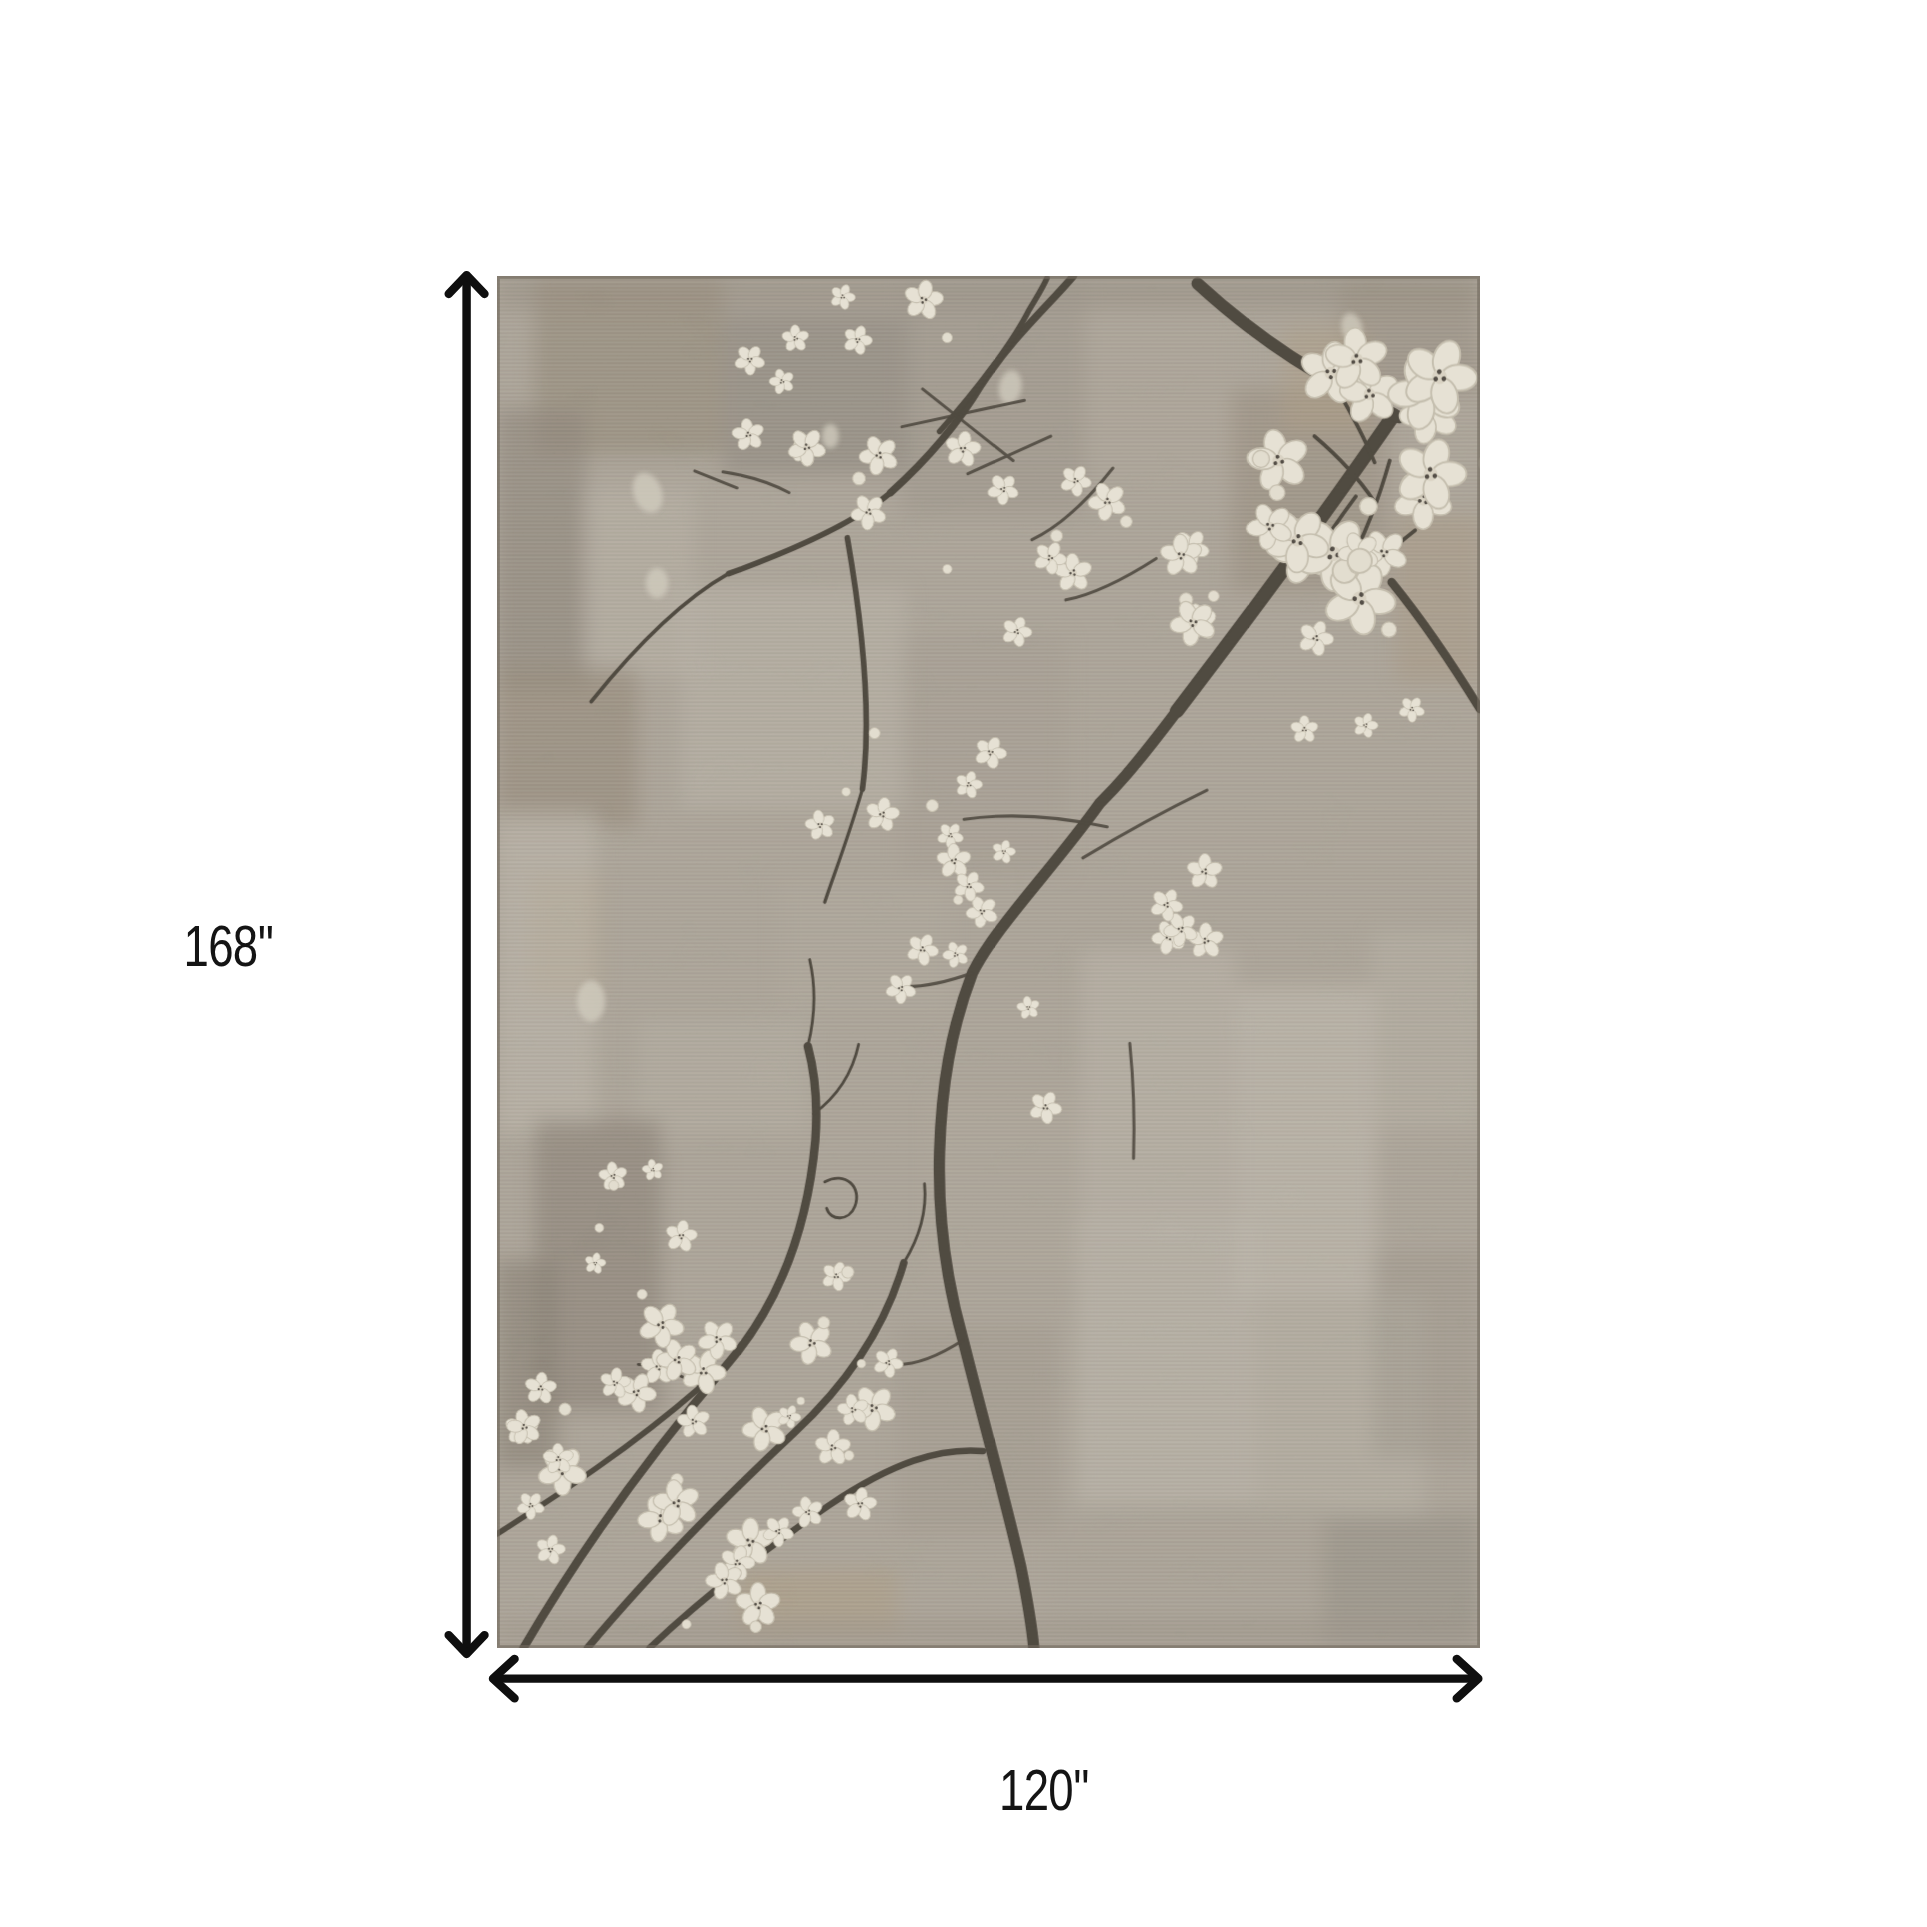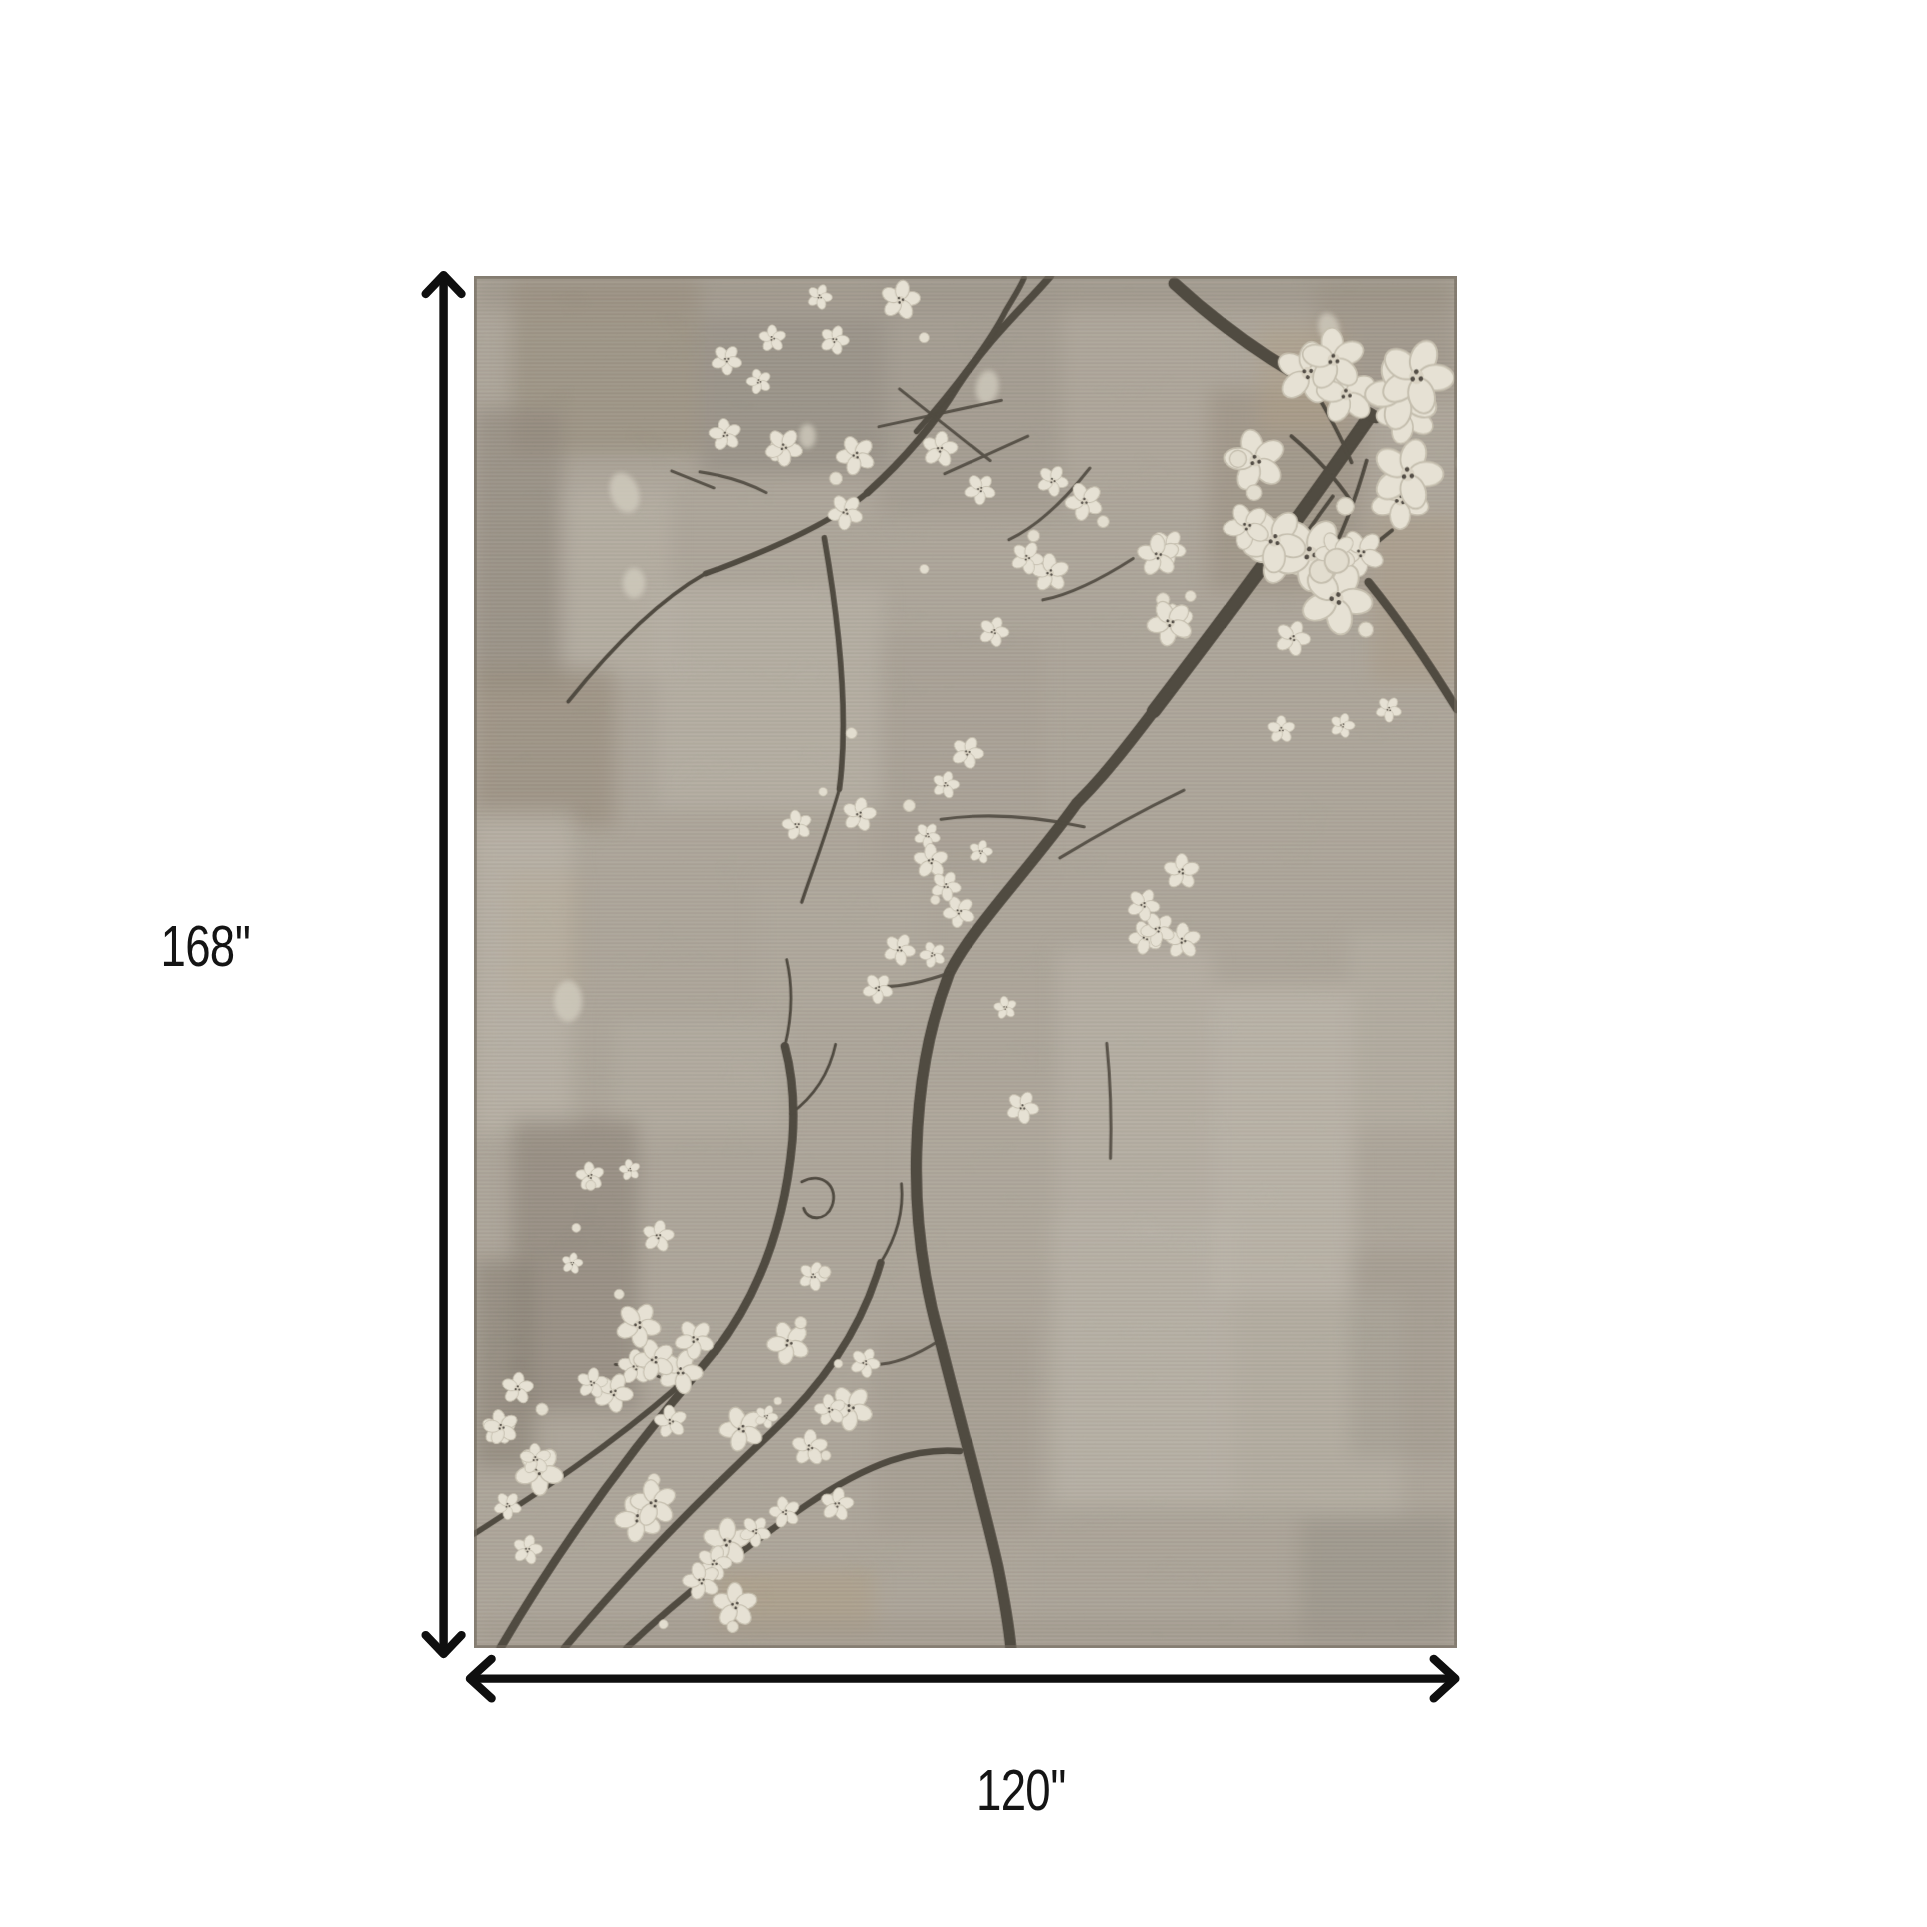--- a/index.html
+++ b/index.html
@@ -1,20 +1,20 @@
 <!DOCTYPE html>
 <html style="font-size:15px"><head>
 <meta charset="utf-8">
 <style>
   html,body{margin:0;padding:0;}
   body{
     width:1928px;height:1928px;position:relative;background:#ffffff;
     font-family:"Liberation Sans","DejaVu Sans",sans-serif;overflow:hidden;
   }
-  .canvas{position:absolute;inset:0;}
+  .canvas{position:absolute;inset:0;margin-left:23px;}
   .rug{position:absolute;left:474px;top:276px;width:983px;height:1372px;}
   .dim-arrow{position:absolute;}
   .dim-arrow.v{left:405px;top:259px;width:80px;height:1412px;}
   .dim-arrow.h{left:461px;top:1643px;width:1008px;height:75px;}
   .dim-label{
     position:absolute;color:#141414;font-size:57px;line-height:60px;
     text-align:center;letter-spacing:-0.9px;white-space:nowrap;
     transform:scaleX(.8);transform-origin:50% 50%;
   }
   .dim-label.height{left:121px;top:916px;width:169px;height:60px;}

